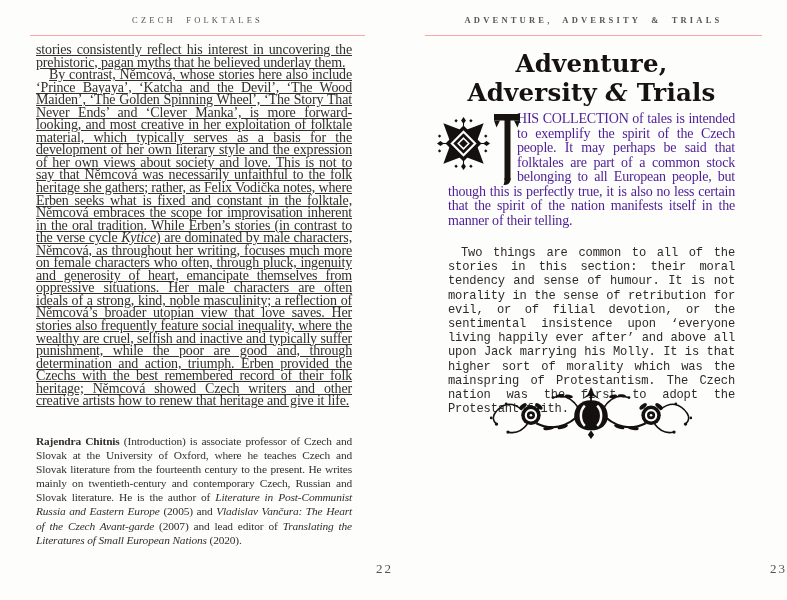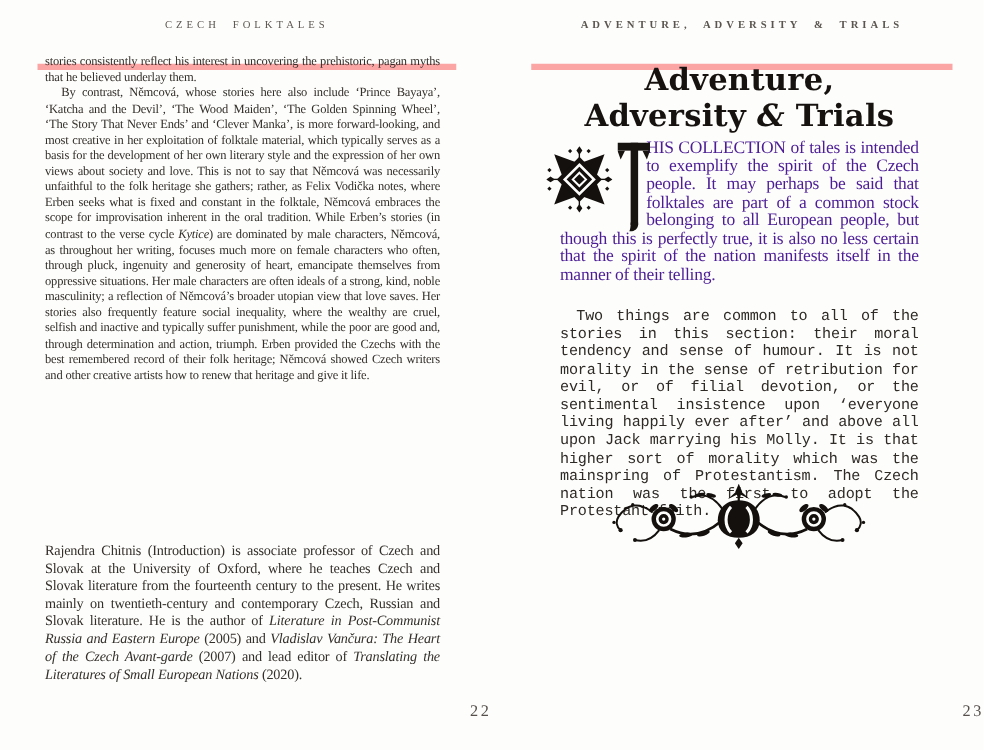--- a/index.html
+++ b/index.html
@@ -20,62 +20,63 @@
     height: 600px;
   }
   .page-left  { left: 0; }
   .page-right { left: 394px; }
 
   
   .running-head {
     position: absolute;
     top: 9px;
     text-align: center;
-    border-bottom: 5px solid #fca5a5;
-    padding-bottom: 24px;
+    border-bottom: 1px solid #fca5a5;
+    padding-bottom: 8px;
   }
   .page-left  .running-head { left: 30px; right: 28px; }
   .page-right .running-head { left: 31px; right: 25px; font-weight: bold; }
   .running-head span {
     font-size: 8.5px;
     letter-spacing: 3.2px;
     word-spacing: 5px;
     color: #5a554f;
   }
 
   
   .lp-content {
     position: absolute;
     top: 44px;
     left: 36px;
     width: 316px;
   }
   .lp-content p {
-    font-size: 10px;
+    font-size: 14px;
     line-height: 12.55px;
     letter-spacing: -0.15px;
     text-align: justify;
     color: #332f2a;
+    text-decoration: underline;
   }
   .lp-content p.indent { text-indent: 13px; }
 
   .bio {
     position: absolute;
     top: 434px;
     left: 36px;
     width: 316px;
     font-size: 11.4px;
     line-height: 14.1px;
     letter-spacing: -0.15px;
     text-align: justify;
     color: #332f2a;
   }
 
   .italic { font-style: italic; }
-  .bold   { font-weight: normal; }
+  .bold   { font-weight: bold; }
 
   
   .page-number {
     position: absolute;
     bottom: 23px;
     left: 0;
     width: 100%;
     text-align: right;
     font-size: 13px;
     letter-spacing: 2px;

